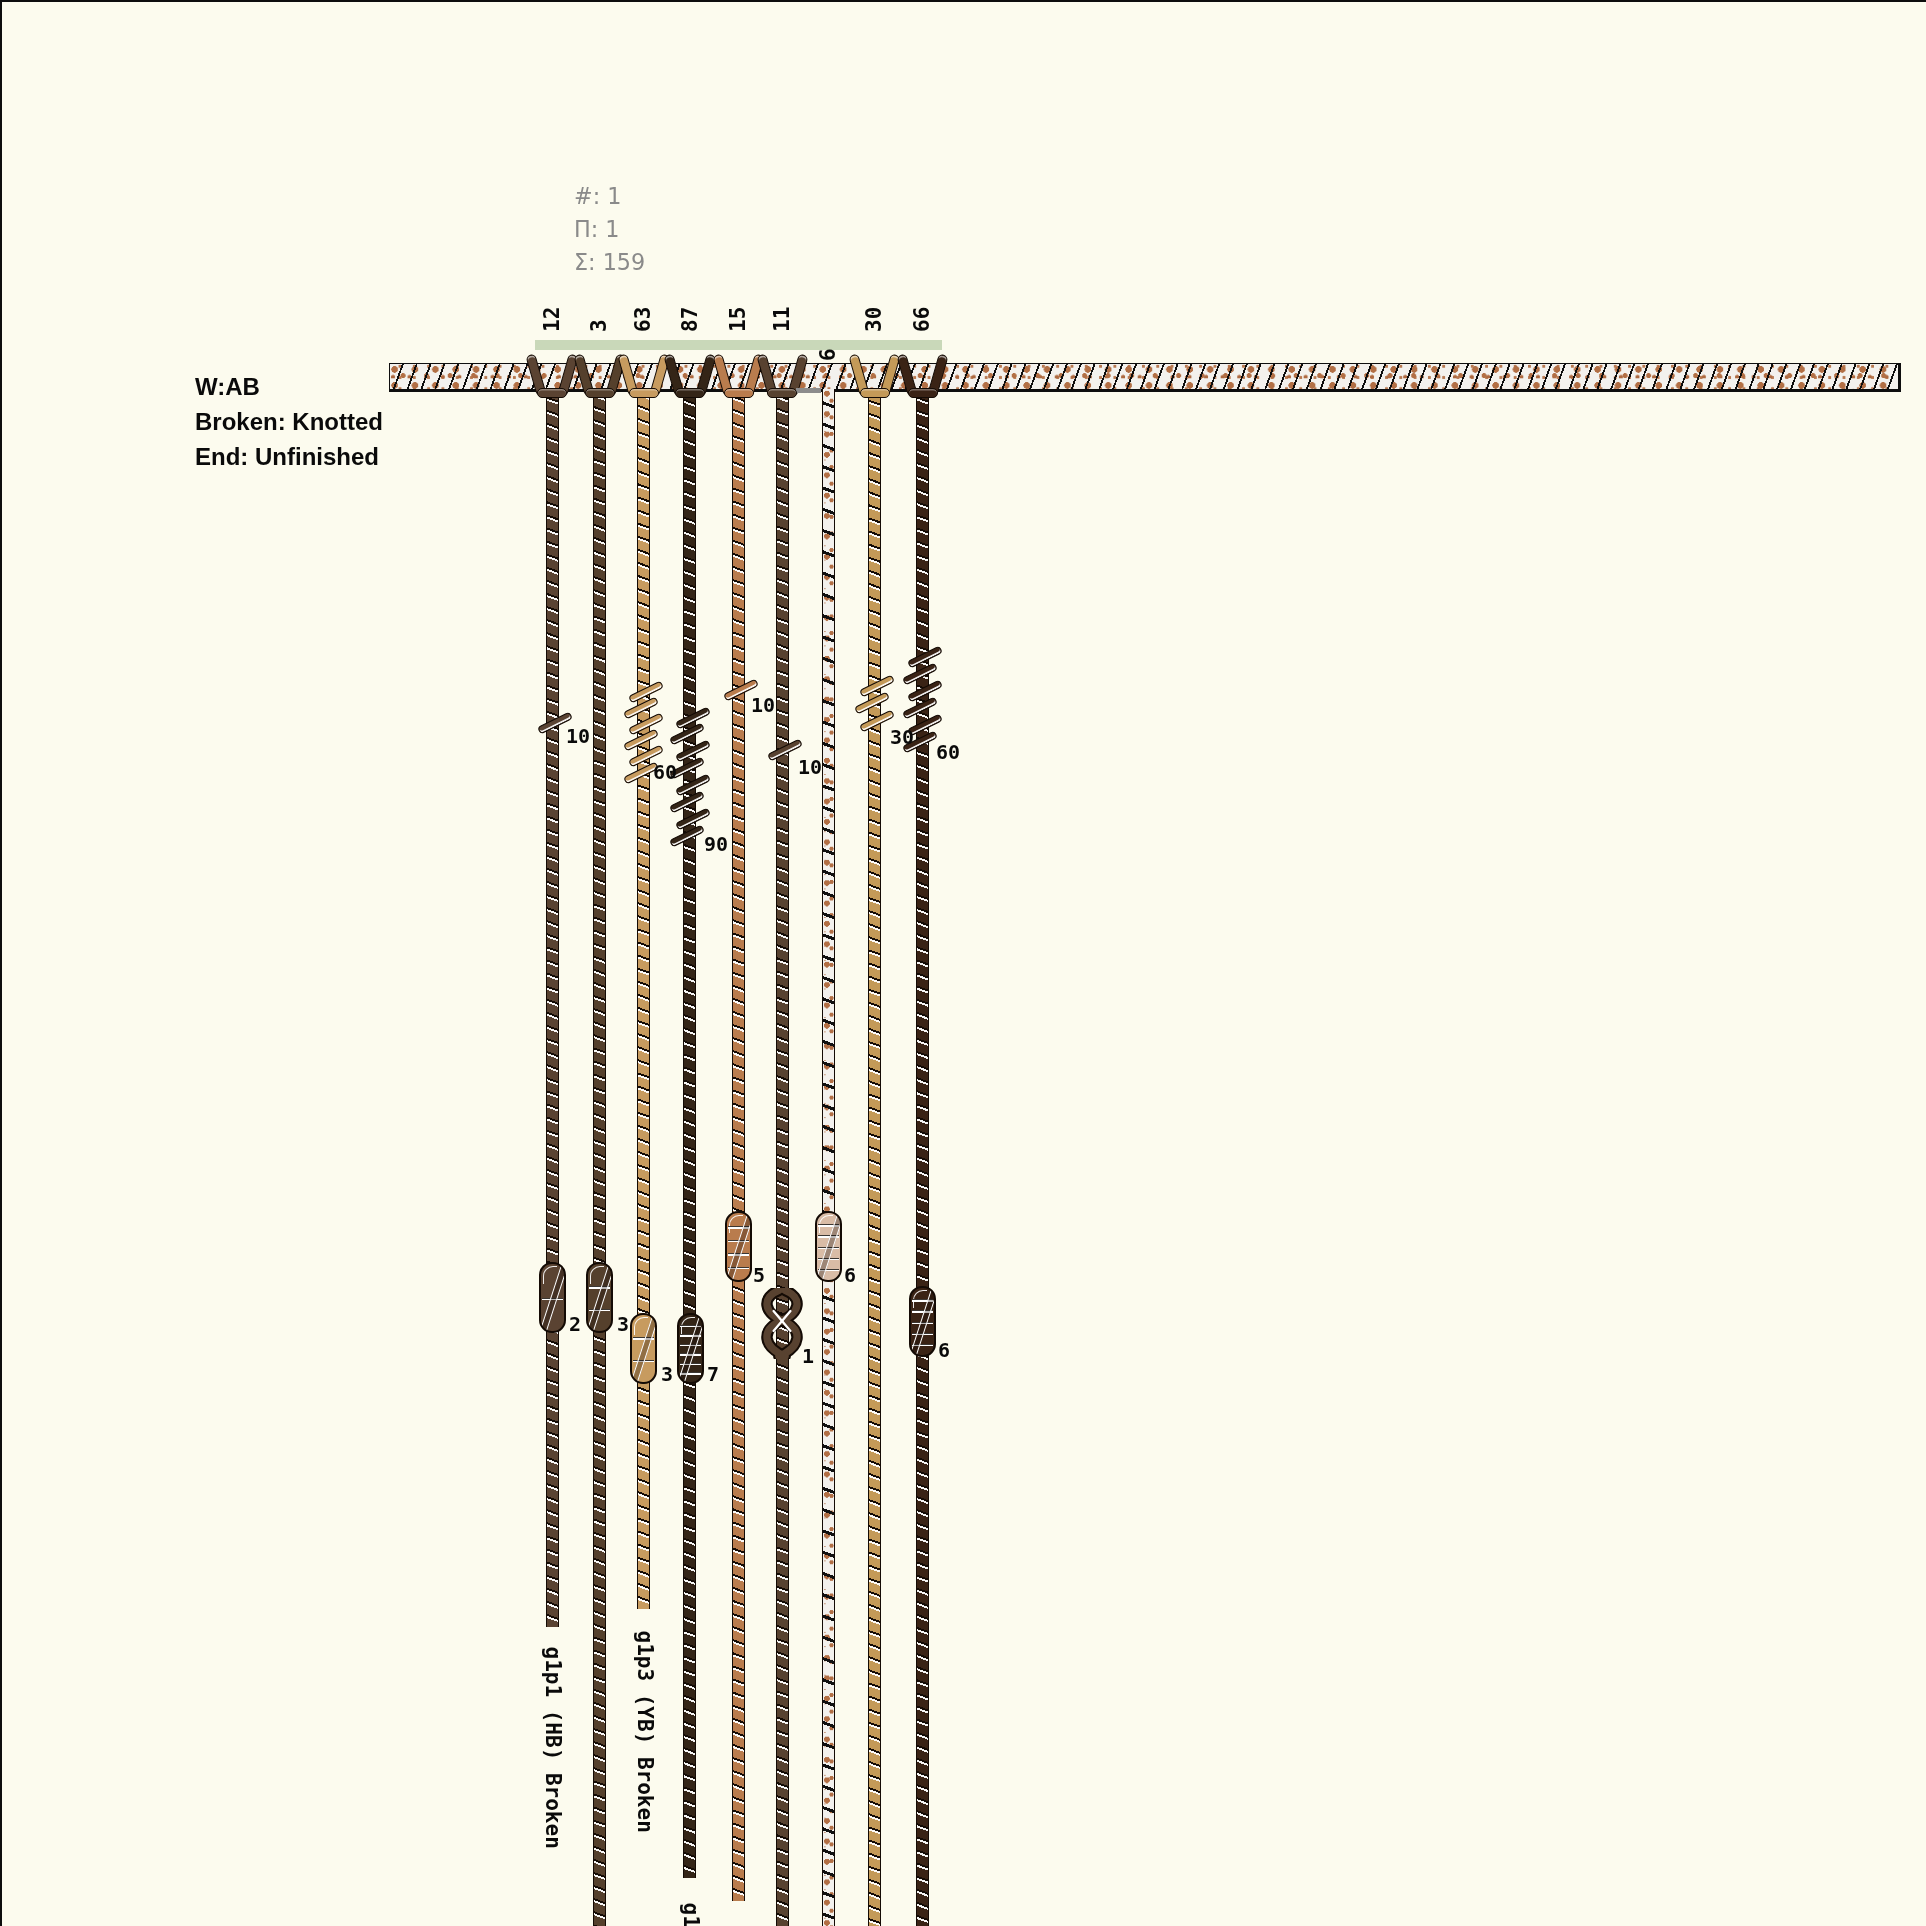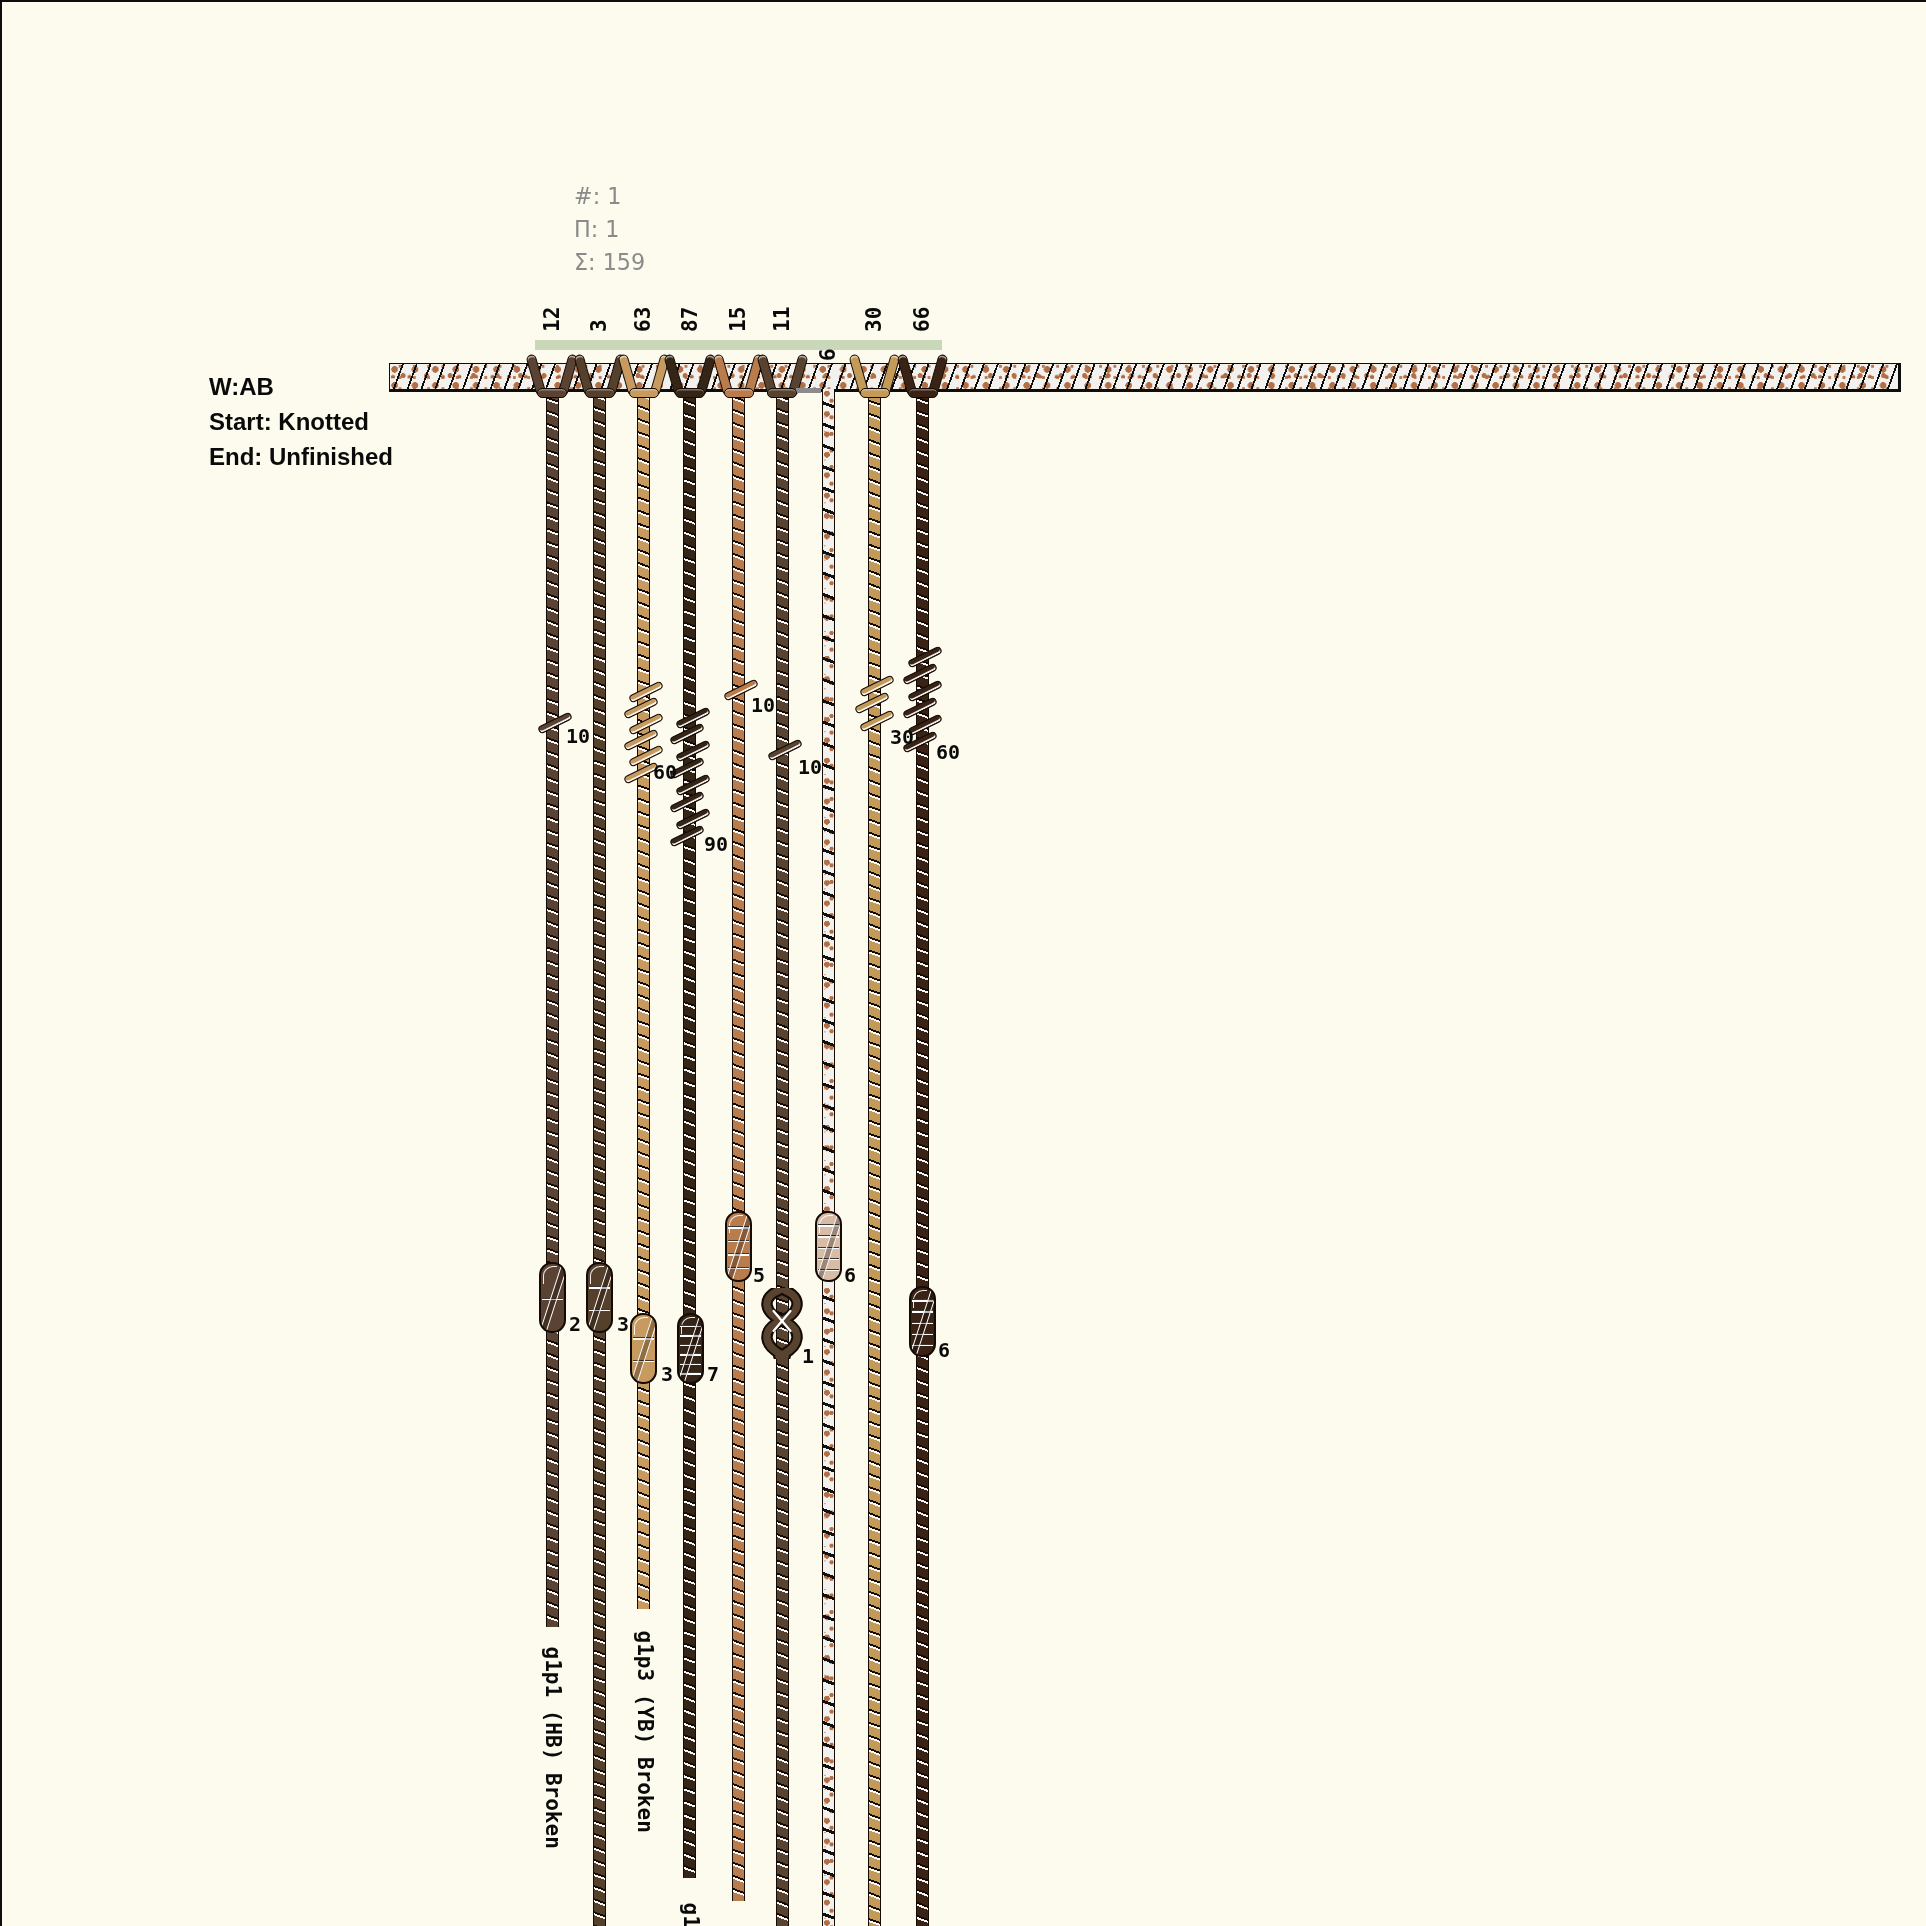--- a/index.html
+++ b/index.html
@@ -6,21 +6,21 @@
   #page {
     position:relative; width:2096px; height:2722px;
     background:#FCFBEE; box-sizing:border-box;
     border:2.3px solid #0D0D0D; overflow:hidden;
     font-family:"DejaVu Sans", sans-serif;
   }
   .abs { position:absolute; }
   
   .stats { left:572px; top:178px; font-size:22.3px; color:#8A8A8A; line-height:33px; z-index:6; }
   
-  .cordlabel { left:207px; top:367px; font-family:"Liberation Sans",sans-serif; font-weight:bold;
+  .cordlabel { left:193px; top:367px; font-family:"Liberation Sans",sans-serif; font-weight:bold;
                font-size:24px; line-height:35px; color:#0A0A0A; z-index:6; }
   
   .greenbar { left:533px; top:338px; width:407px; height:10.4px; background:#C9D8B9; z-index:1; }
   
   .primary {
     left:387px; top:361px; width:1512px; height:28.5px; box-sizing:border-box;
     border:1.9px solid #0E0E0E; border-bottom-width:3.1px; border-right-width:3.5px;
     background-color:#F3F1ED;
     background-image:
       repeating-linear-gradient(110deg, transparent 0 11.2px, #0E0E0E 11.2px 13px),
@@ -89,21 +89,21 @@
 <div id="page">
 
   <div class="abs stats">
     <div>#: 1</div>
     <div>Π: 1</div>
     <div>Σ: 159</div>
   </div>
 
   <div class="abs cordlabel">
     <div>W:AB</div>
-    <div>Start: Knotted</div>
+    <div>Broken: Knotted</div>
     <div>End: Unfinished</div>
   </div>
 
   <div class="abs greenbar"></div>
   <div class="abs primary"></div>
 
   <div id="diagram">
       <div class="prong" style="left:529px;background-color:#5A4332;transform:rotate(-16deg)"></div>
       <div class="prong" style="left:561px;background-color:#5A4332;transform:rotate(16deg)"></div>
       <div class="collar" style="left:535px;background-color:#5A4332"></div>

